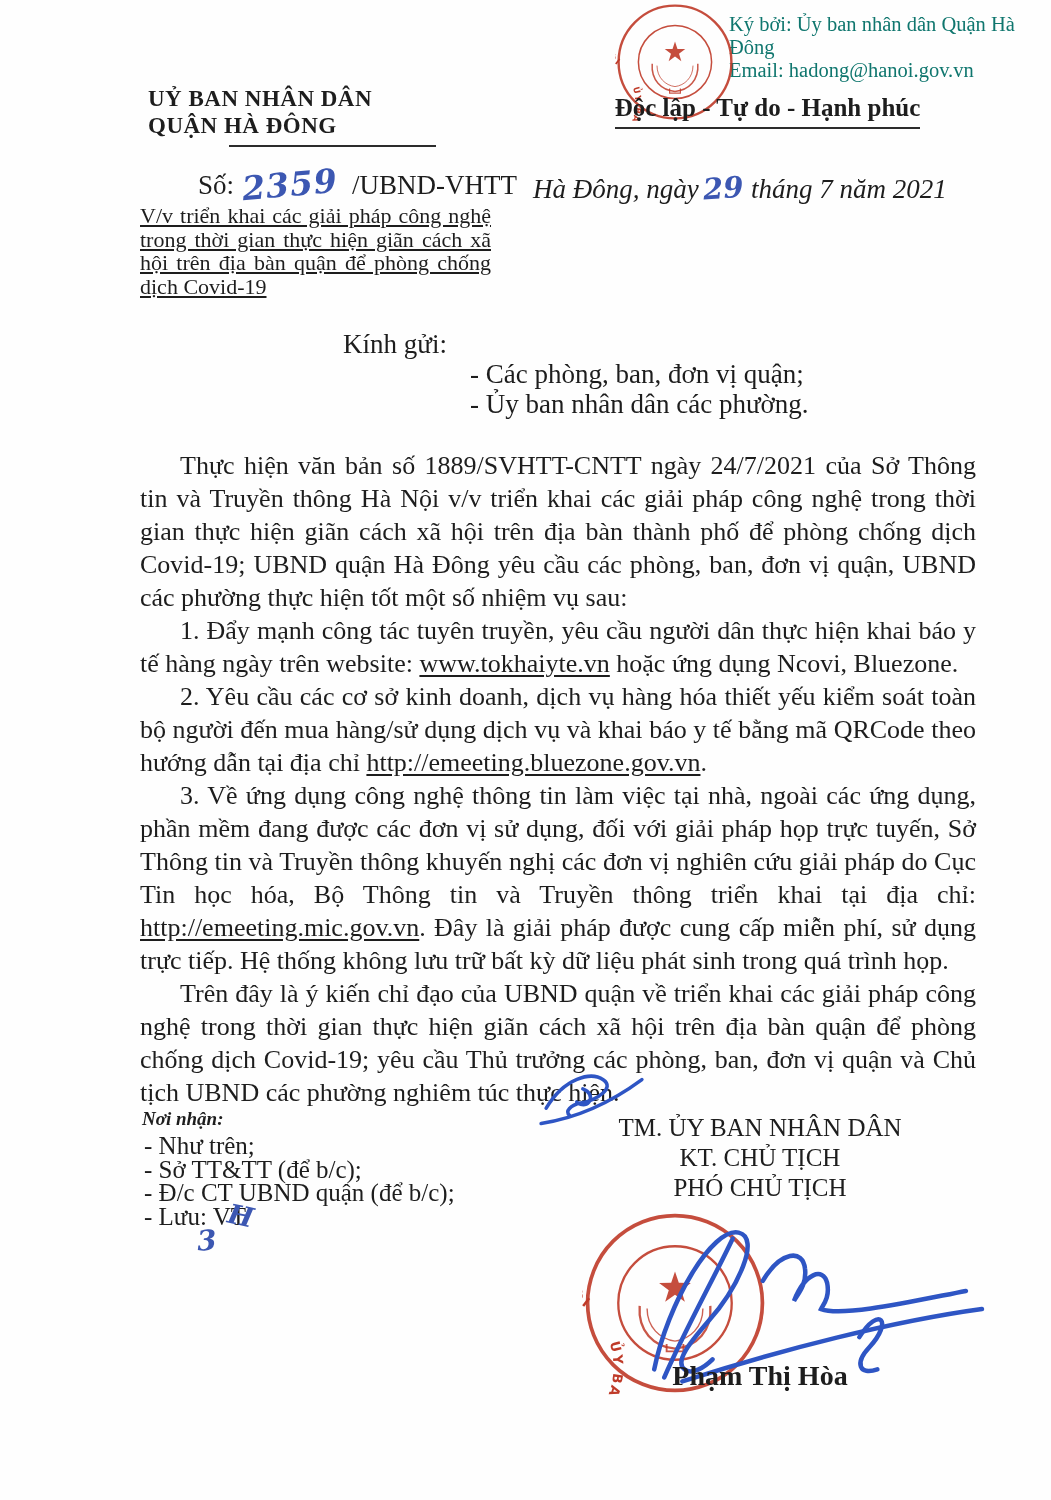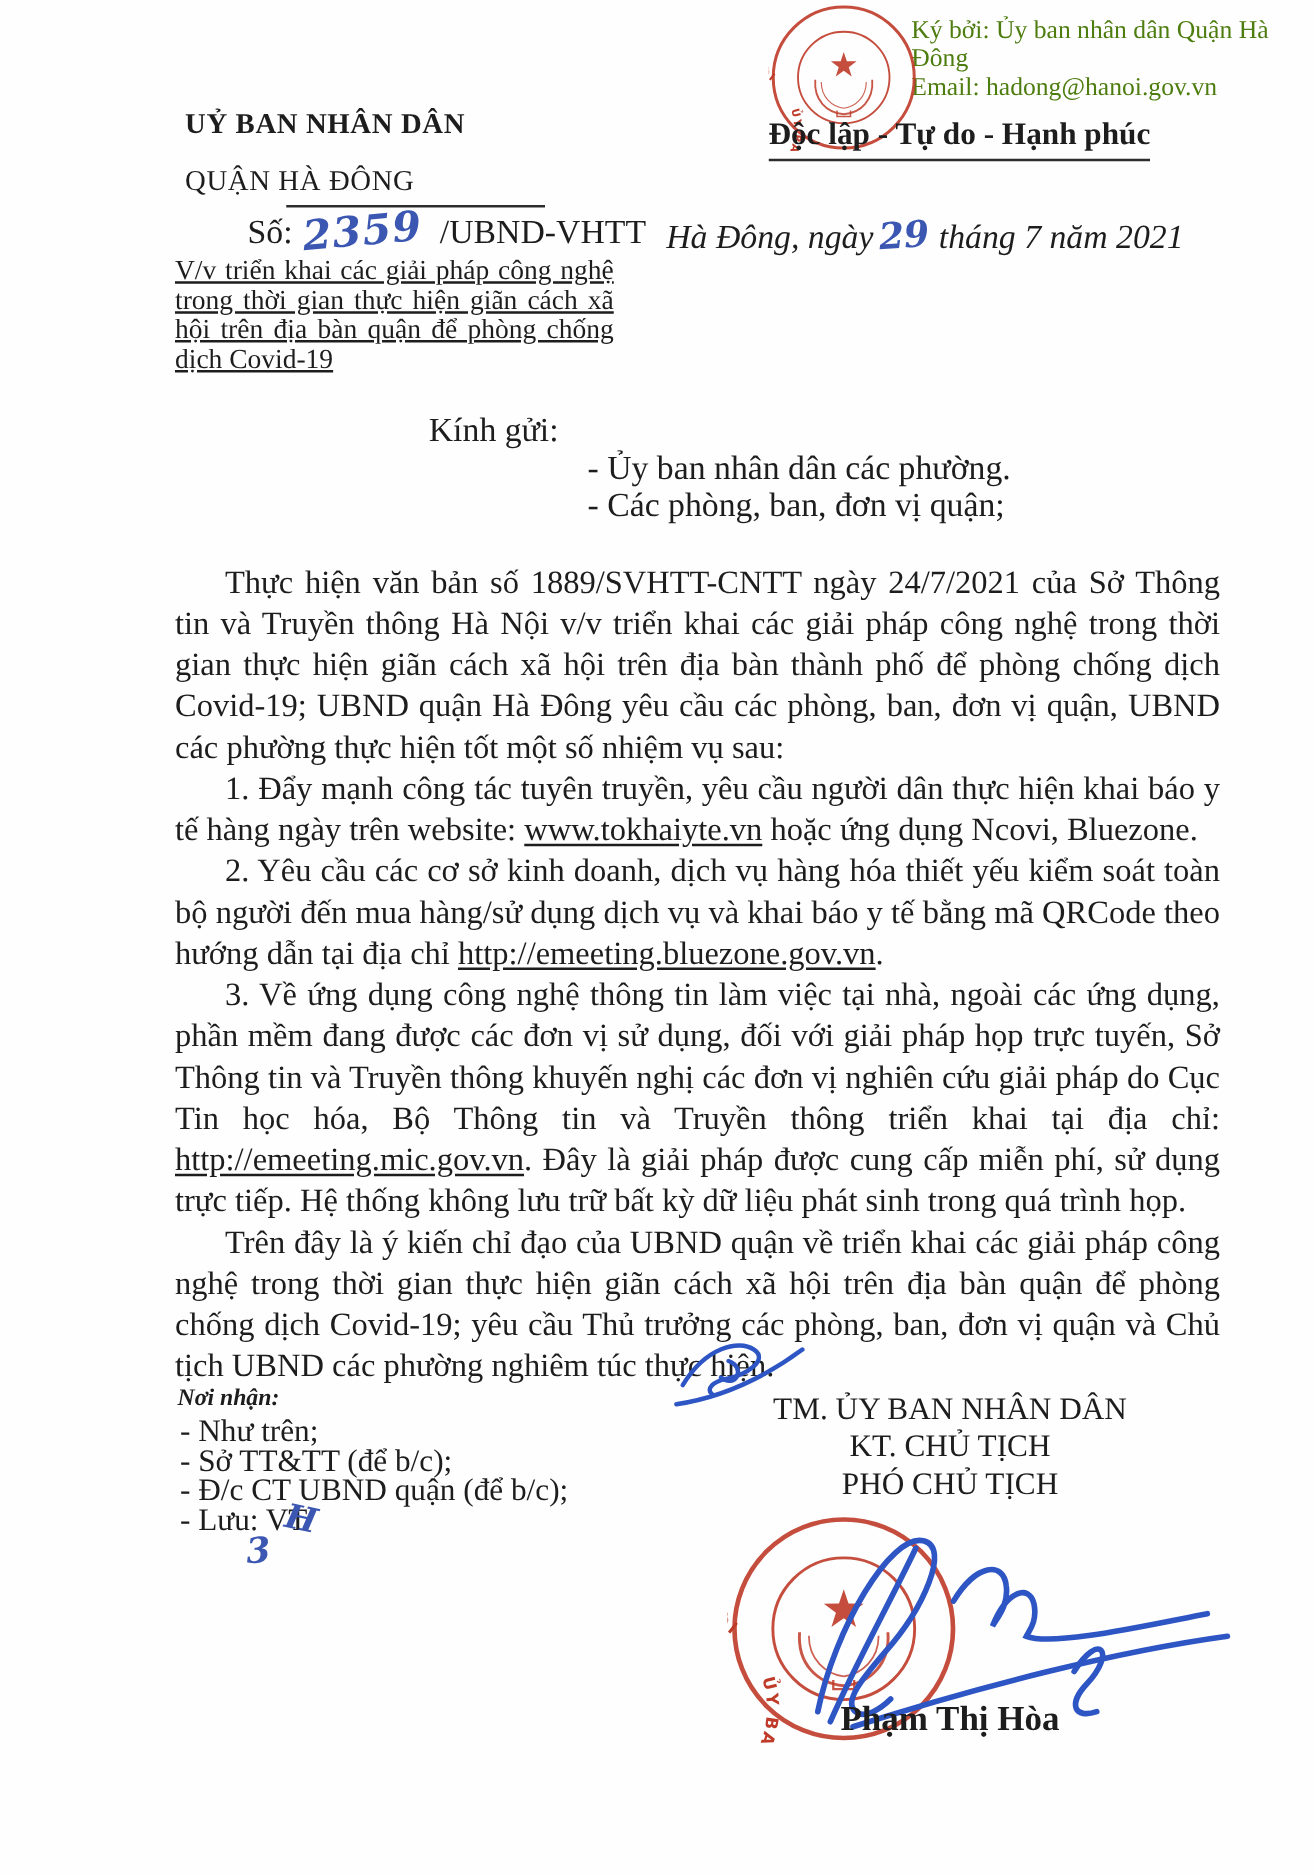--- a/index.html
+++ b/index.html
@@ -5,29 +5,29 @@
   * { margin:0; padding:0; box-sizing:border-box; }
   html,body { background:#e8e8e8; }
   .page {
     position:relative; width:1051px; height:1500px; margin:0 auto;
     background:#fefefe; overflow:hidden;
     font-family:"Liberation Serif","DejaVu Serif",serif;
     color:#1d1d1d;
   }
   
   .sig-info { position:absolute; left:729px; top:13px; width:314px;
-    font-size:20.5px; line-height:1.12; color:#4d7c0f; }
+    font-size:20.5px; line-height:1.12; color:#0f766e; }
   .sig-info .nowrap { white-space:nowrap; }
   
   .seal-top  { position:absolute; left:615px; top:2px; width:120px; height:120px; }
   .seal-main { position:absolute; left:582px; top:1210px; width:186px; height:186px; }
   
   .hdr-left  { position:absolute; left:148px; top:86px; width:368px; text-align:left; }
   .hdr-left .l1 { font-weight:bold; font-size:23px; letter-spacing:.5px; }
-  .hdr-left .l2 { font-weight:normal; font-size:23px; letter-spacing:.5px; margin-top:20px; }
+  .hdr-left .l2 { font-weight:bold; font-size:23px; letter-spacing:.5px; margin-top:1px; }
   .hdr-left .rule { width:207px; border-bottom:2.5px solid #2c2c2c; margin:6px auto 0; }
   .hdr-right { position:absolute; left:500px; top:90px; width:535px; text-align:center; }
   .hdr-right .r1 { font-weight:bold; font-size:23px; letter-spacing:-0.3px; }
   .hdr-right .r2 { font-weight:bold; font-size:25px; margin-top:4px; }
   .hdr-right .rule { width:305px; border-bottom:2.5px solid #2c2c2c; margin:5px auto 0; }
   .doc-no { position:absolute; left:198px; top:165px; font-size:27px; }
   .date-line { position:absolute; left:533px; top:171px; font-size:27px; font-style:italic; }
   .hand { font-family:"DejaVu Serif",serif; font-style:italic; font-weight:bold; color:#3c57b2; }
   .hand-docno { display:inline-block; font-size:33px; letter-spacing:1px;
     transform:rotate(-5deg); margin:0 14px 0 8px; vertical-align:-2px; }
@@ -92,22 +92,22 @@
   </div>
 
   <div class="doc-no"><span>Số:</span><span class="hand hand-docno">2359</span><span>/UBND-VHTT</span></div>
 
   <div class="date-line"><span>Hà Đông, ngày</span><span class="hand hand-day">29</span><span>tháng 7 năm 2021</span></div>
 
   <div class="subject">V/v triển khai các giải pháp công nghệ trong thời gian thực hiện giãn cách xã hội trên địa bàn quận để phòng chống dịch Covid-19</div>
 
   <div class="salutation-label">Kính gửi:</div>
   <div class="recipients">
+    <div>- Các phòng, ban, đơn vị quận;</div>
     <div>- Ủy ban nhân dân các phường.</div>
-    <div>- Các phòng, ban, đơn vị quận;</div>
   </div>
 
   <div class="body-text">
     <p>Thực hiện văn bản số 1889/SVHTT-CNTT ngày 24/7/2021 của Sở Thông tin và Truyền thông Hà Nội v/v triển khai các giải pháp công nghệ trong thời gian thực hiện giãn cách xã hội trên địa bàn thành phố để phòng chống dịch Covid-19; UBND quận Hà Đông yêu cầu các phòng, ban, đơn vị quận, UBND các phường thực hiện tốt một số nhiệm vụ sau:</p>
     <p><span>1. Đẩy mạnh công tác tuyên truyền, yêu cầu người dân thực hiện khai báo y tế hàng ngày trên website: </span><span class="u">www.tokhaiyte.vn</span><span> hoặc ứng dụng Ncovi, Bluezone.</span></p>
     <p><span>2. Yêu cầu các cơ sở kinh doanh, dịch vụ hàng hóa thiết yếu kiểm soát toàn bộ người đến mua hàng/sử dụng dịch vụ và khai báo y tế bằng mã QRCode theo hướng dẫn tại địa chỉ </span><span class="u">http://emeeting.bluezone.gov.vn</span><span>.</span></p>
     <p><span>3. Về ứng dụng công nghệ thông tin làm việc tại nhà, ngoài các ứng dụng, phần mềm đang được các đơn vị sử dụng, đối với giải pháp họp trực tuyến, Sở Thông tin và Truyền thông khuyến nghị các đơn vị nghiên cứu giải pháp do Cục Tin học hóa, Bộ Thông tin và Truyền thông triển khai tại địa chỉ: </span><span class="u">http://emeeting.mic.gov.vn</span><span>. Đây là giải pháp được cung cấp miễn phí, sử dụng trực tiếp. Hệ thống không lưu trữ bất kỳ dữ liệu phát sinh trong quá trình họp.</span></p>
     <p>Trên đây là ý kiến chỉ đạo của UBND quận về triển khai các giải pháp công nghệ trong thời gian thực hiện giãn cách xã hội trên địa bàn quận để phòng chống dịch Covid-19; yêu cầu Thủ trưởng các phòng, ban, đơn vị quận và Chủ tịch UBND các phường nghiêm túc thực hiện.</p>
   </div>
 

